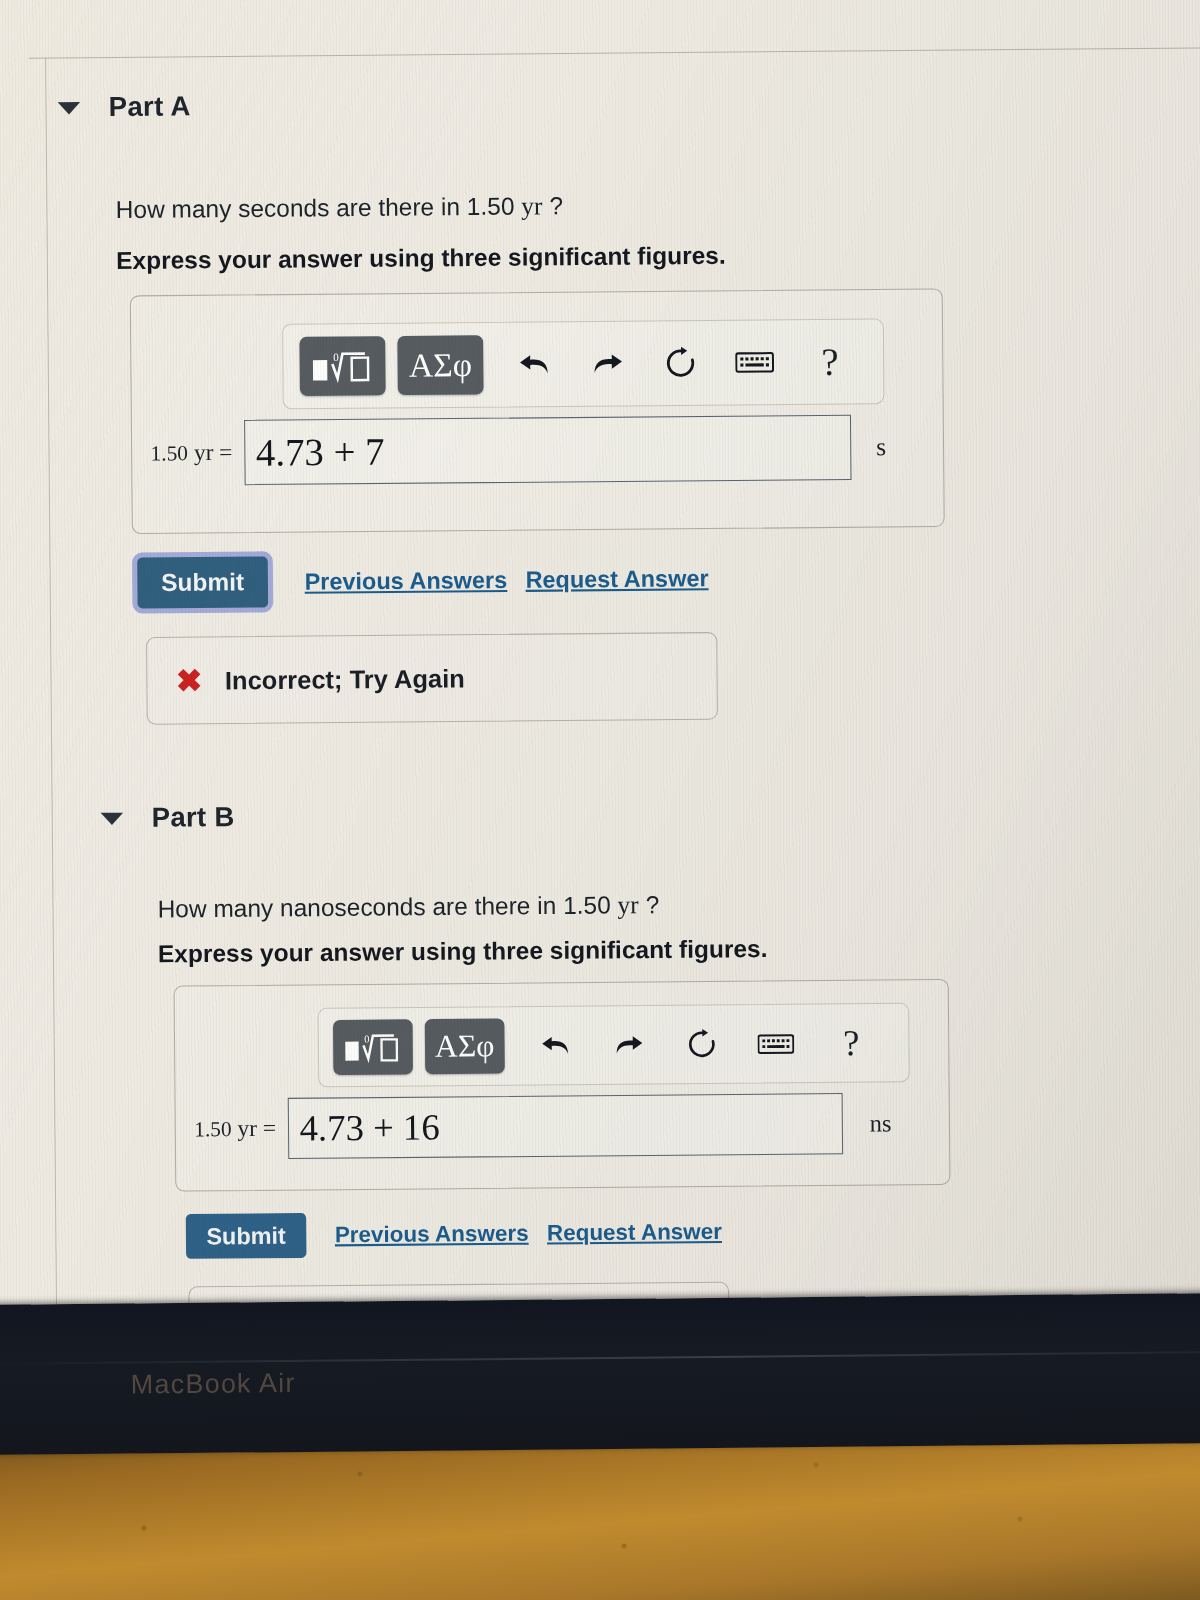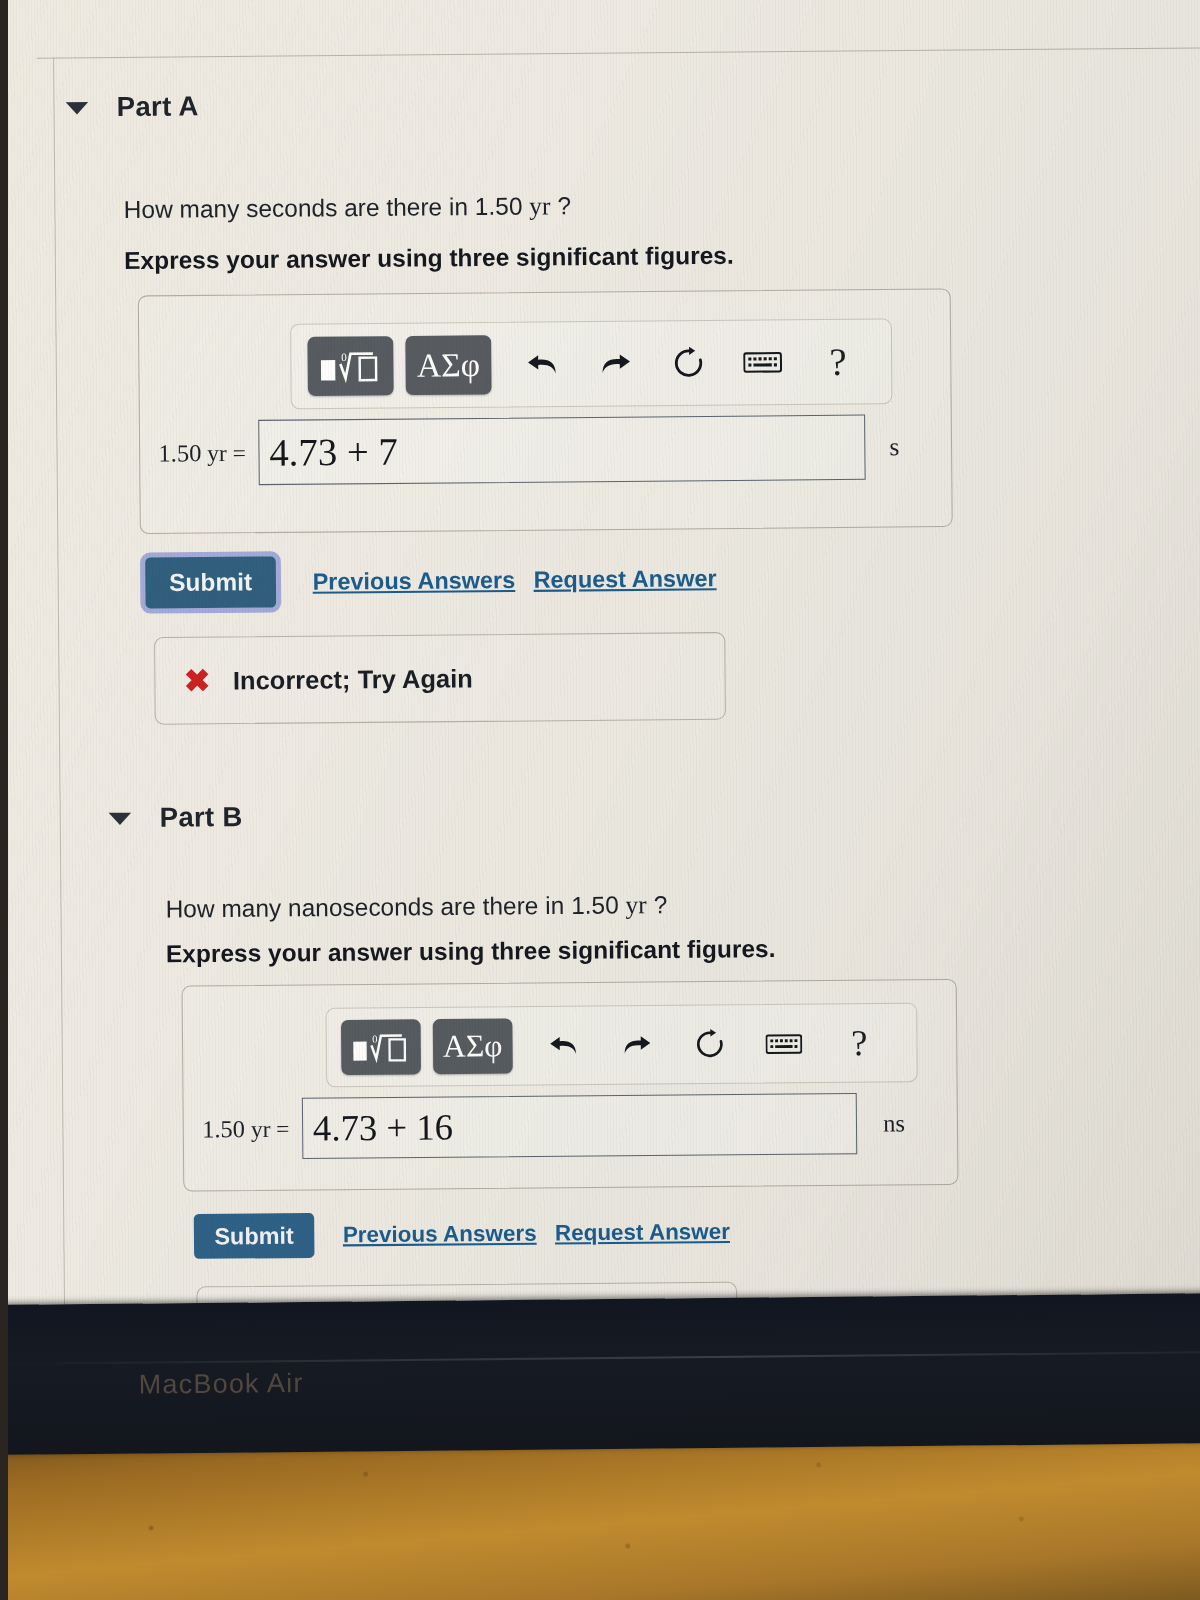--- a/index.html
+++ b/index.html
@@ -4,21 +4,21 @@
 <style>
   html,body{margin:0;padding:0;}
   body{
     width:1200px;height:1600px;overflow:hidden;
     background:#2a2520;
     font-family:"Liberation Sans", sans-serif;
     position:relative;
   }
 
   
-  #scene{position:absolute;inset:0;overflow:hidden;margin-left:8px;}
+  #scene{position:absolute;inset:0;overflow:hidden;}
 
   
   .desk{
     position:absolute;left:0;right:0;bottom:0;height:180px;
     background:linear-gradient(175deg,#6a4a1c 0%,#9a6a22 22%,#c08a2e 55%,#a8772a 80%,#7d5a20 100%);
   }
   .desk:after{
     content:"";position:absolute;inset:0;
     background:
       radial-gradient(circle at 12% 60%, rgba(0,0,0,.22) 0 2px, transparent 3px),
@@ -115,21 +115,21 @@
   .tbtn.greek{width:84px;height:58px;font-family:"Liberation Serif", serif;font-size:33px;letter-spacing:0px;}
   .ticon{
     width:56px;height:56px;display:flex;align-items:center;justify-content:center;color:#1b1f24;
   }
   .ticon.help{font-size:38px;font-weight:normal;font-family:"Liberation Serif", serif;}
 
   .eqrow{position:absolute;display:flex;align-items:center;}
   .eqlabel{
     font-family:"Liberation Serif", serif;font-size:23px;color:#1d2128;white-space:nowrap;
   }
-  .eqlabel .num{font-size:24px;}
+  .eqlabel .num{font-size:21px;}
   .ansbox{
     border:1.5px solid #5c6570;background:rgba(255,255,255,.16);
     display:flex;align-items:center;padding:0 10px;
     font-family:"Liberation Serif", serif;color:#14181d;
   }
   .ansunit{font-family:"Liberation Serif", serif;color:#1d2128;}
 
   
   .actions{position:absolute;display:flex;align-items:center;}
   .submit{

